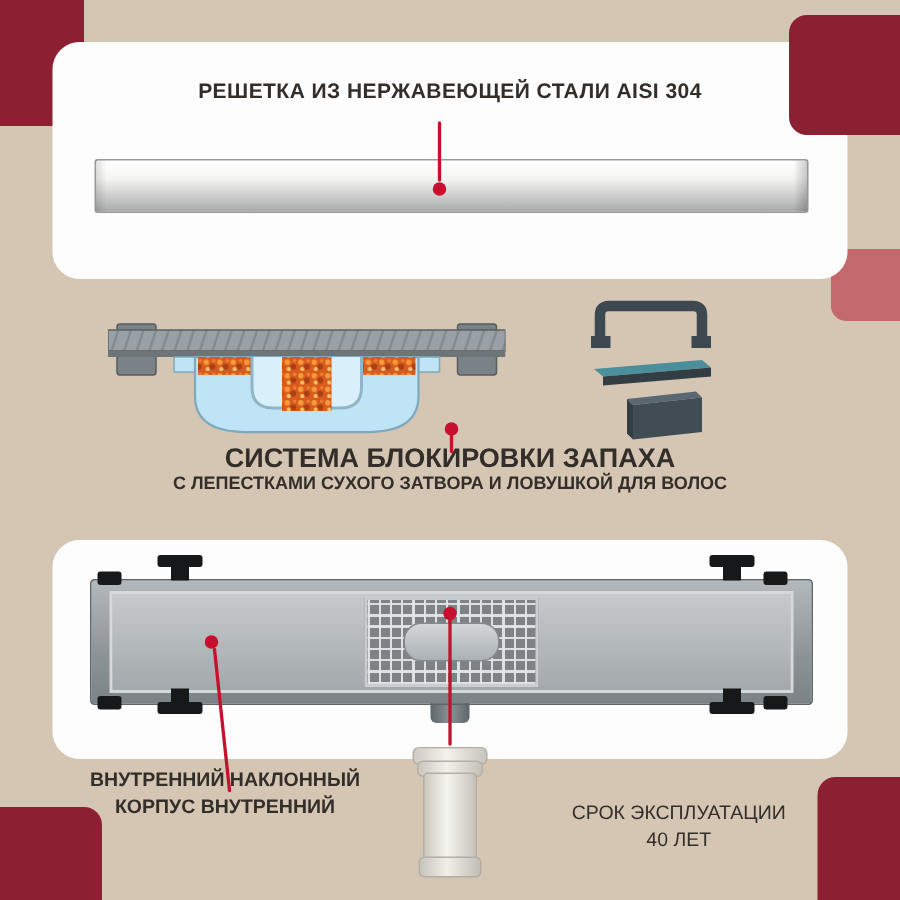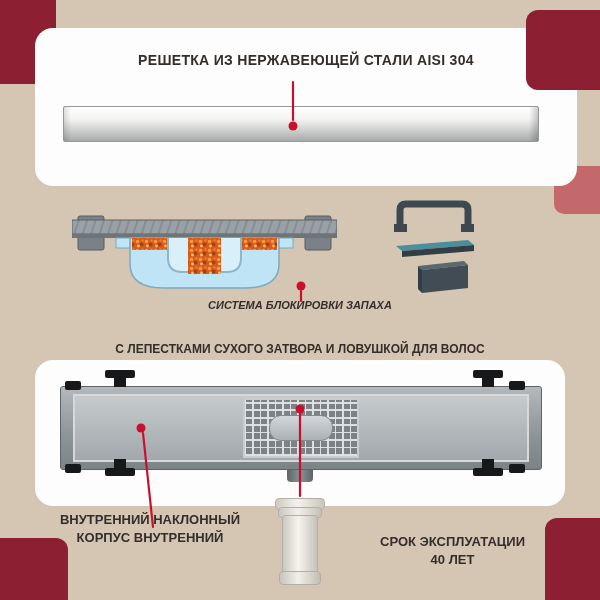--- a/index.html
+++ b/index.html
@@ -10,21 +10,21 @@
     color:#332e2a;
   }
   .decor { position:absolute; z-index:1; background:#8c2032; }
   .decor-tl { left:-16px; top:-16px; width:72px; height:100px; border-radius:12px; }
   .decor-tr { left:526px; top:10px; width:88px; height:80px; border-radius:12px; z-index:3; }
   .decor-right { left:554px; top:166px; width:58px; height:48px; border-radius:10px; background:#c4696b; }
   .decor-bl { left:-18px; top:538px; width:86px; height:80px; border-radius:12px; }
   .decor-br { left:545px; top:518px; width:72px; height:96px; border-radius:12px; }
 
   .card { position:absolute; background:#fdfdfd; border-radius:18px; z-index:2; }
-  .card-top { left:35px; top:28px; width:530px; height:158px;padding-left:12px; }
+  .card-top { left:35px; top:28px; width:530px; height:158px; }
   .card-bottom { left:35px; top:360px; width:530px; height:146px; }
 
   .title {
     position:absolute; top:24px; left:0; width:100%; text-align:center;
     font-weight:bold; font-size:14px; letter-spacing:.3px;
   }
   .grate {
     position:absolute; left:28px; top:78px; width:474px; height:34px;
     border:1px solid #97989a; border-radius:2px;
     background:linear-gradient(180deg,#ffffff 0%,#f4f4f3 35%,#dededd 55%,#c6c7c7 75%,#a8a9aa 100%);
@@ -32,22 +32,22 @@
   .grate::before { content:""; position:absolute; left:0; top:0; width:7px; height:100%;
     background:linear-gradient(270deg, rgba(0,0,0,0), rgba(0,0,0,.12)); }
   .grate::after { content:""; position:absolute; right:0; top:0; width:9px; height:100%;
     background:linear-gradient(90deg, rgba(0,0,0,0), rgba(0,0,0,.20)); }
 
   .cross-section { position:absolute; left:72px; top:212px; z-index:2; }
   .parts { position:absolute; left:388px; top:198px; z-index:2; }
 
   .odor-caption { position:absolute; top:297px; left:0; width:600px; text-align:center;
     font-weight:bold; z-index:2; }
-  .odor-caption .l1 { font-size:11px; line-height:17px; display:block;font-style:italic; }
-  .odor-caption .l2 { font-size:12px;   line-height:17px; display:block;margin-top:27px; }
+  .odor-caption .l1 { font-size:18px; line-height:17px; display:block; }
+  .odor-caption .l2 { font-size:12px;   line-height:17px; display:block; }
 
   
   .drain-stub { position:absolute; left:50%; transform:translateX(-50%); top:102px;
     width:26px; height:20px; background:linear-gradient(90deg,#5f666a,#8b9296,#5f666a);
     border-radius:0 0 4px 4px; z-index:0; }
   .drain-body { position:absolute; left:25px; top:26px; width:480px; height:82px;
     background:linear-gradient(180deg,#b3b8bc,#8d9498 60%,#7c8387);
     border:1px solid #5e6468; border-radius:3px; z-index:1; }
   .drain-inner { position:absolute; left:12px; right:12px; top:7px; bottom:7px;
     border:2px solid #d6d9db;
@@ -79,21 +79,21 @@
   .pipe .ridge2 { top:9px; width:42px; height:9px; border-radius:4px;
     background:linear-gradient(90deg,#cbc7be,#f2f0ea 45%,#c5c1b8); }
   .pipe .pbody  { top:17px; width:34px; height:58px; border-radius:3px 3px 5px 5px;
     background:linear-gradient(90deg,#ccc8bf,#f6f4ee 45%,#c6c2b9); }
   .pipe .rim    { top:73px; width:40px; height:12px; border-radius:4px;
     background:linear-gradient(90deg,#c8c4bb,#f1efe9 45%,#c2beb5); }
 
   .text-bl { position:absolute; left:35px;  top:511px; width:230px; text-align:center;
     font-weight:bold; font-size:13px; line-height:18px; z-index:4; }
   .text-br { position:absolute; left:340px; top:533px; width:225px; text-align:center;
-    font-weight:bold; font-size:13px; line-height:18px; z-index:4; }
+    font-weight:normal; font-size:13px; line-height:18px; z-index:4; }
 
   .overlay { position:absolute; left:0; top:0; z-index:20; pointer-events:none; }
 </style>
 </head>
 <body>
 
 <div class="decor decor-tl"></div>
 <div class="decor decor-tr"></div>
 <div class="decor decor-right"></div>
 <div class="decor decor-bl"></div>

